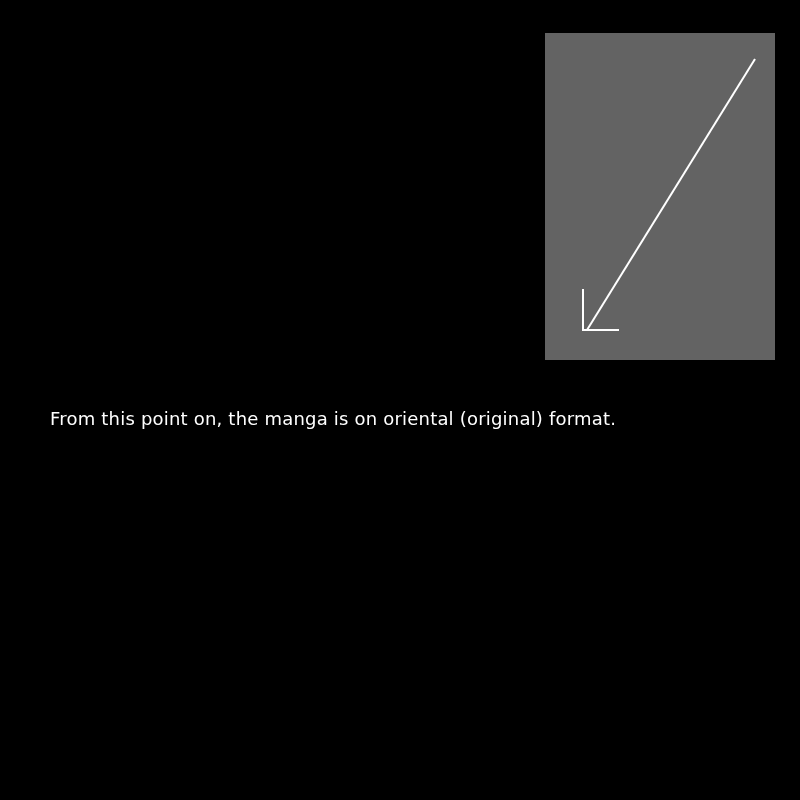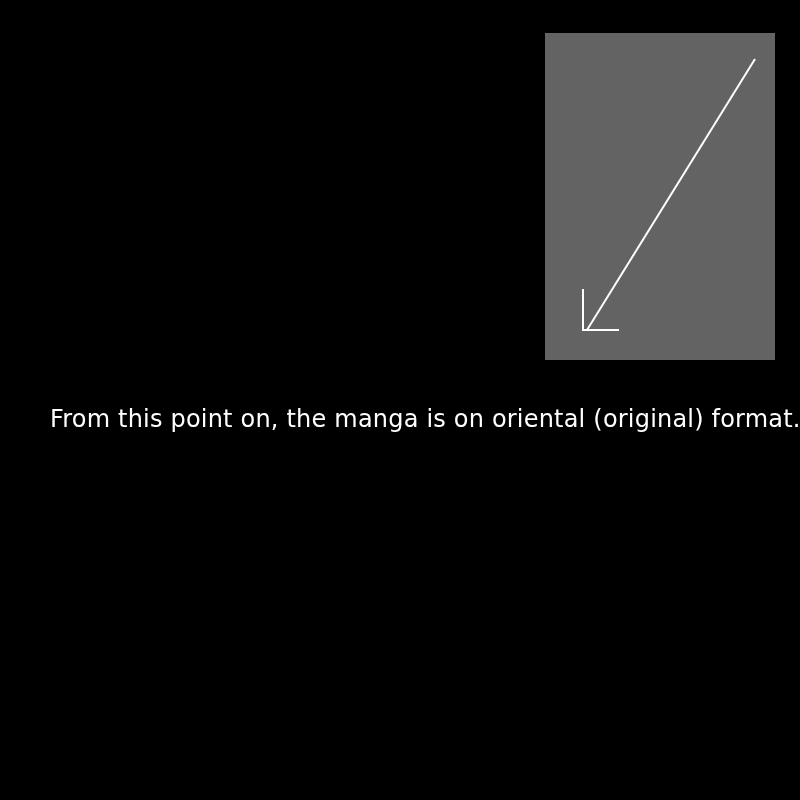--- a/index.html
+++ b/index.html
@@ -33,21 +33,21 @@
     display: block;
     width: 230px;
     height: 327px;
   }
   .caption {
     position: absolute;
     left: 50px;
     top: 405px;
     width: 720px;
     color: #ffffff;
-    font-size: 24px;
+    font-size: 18px;
     line-height: 28px;
     letter-spacing: 0.2px;
     white-space: nowrap;
     font-family: "DejaVu Sans", sans-serif;
   }
 </style>
 </head>
 <body>
 
 <div id="page">

